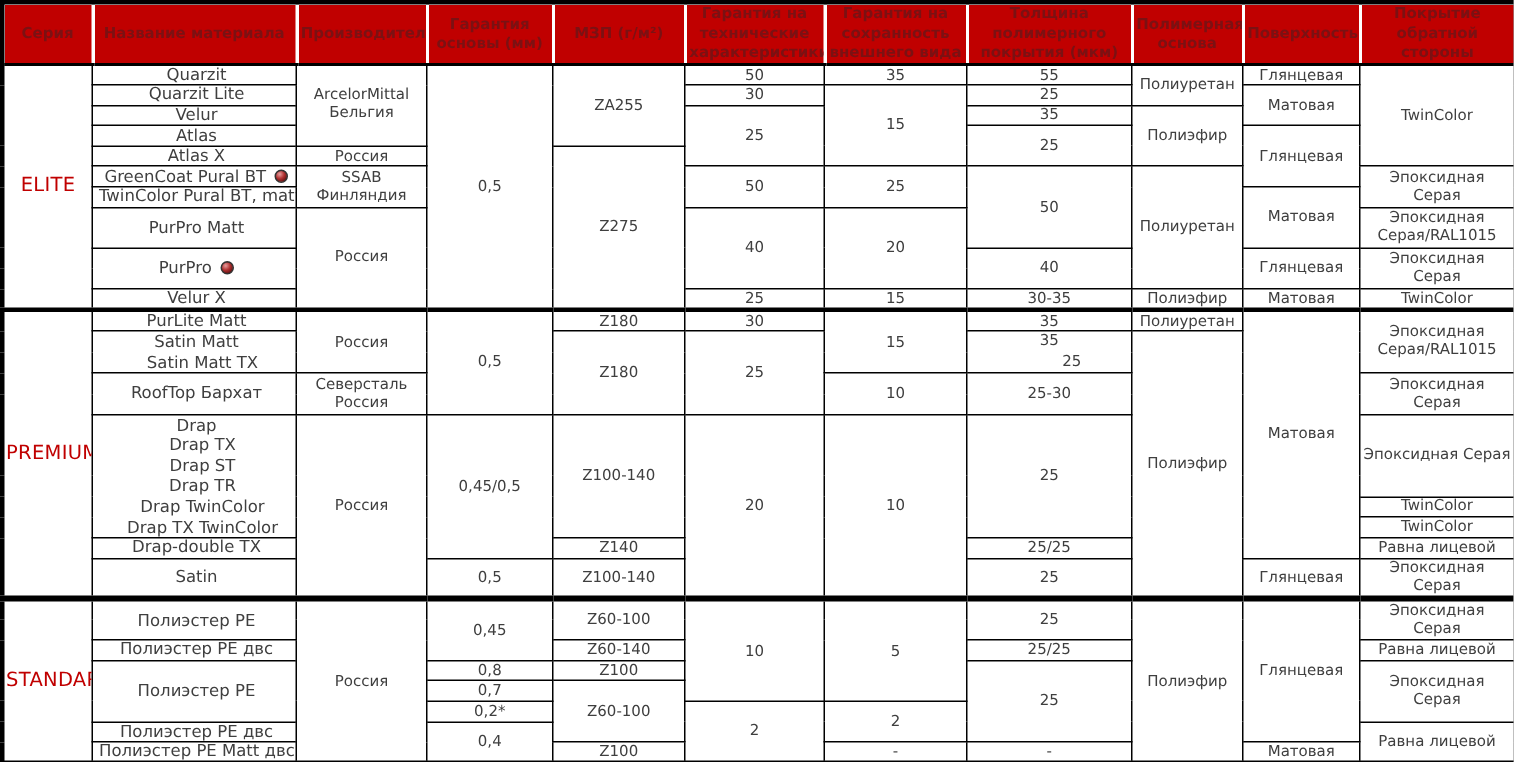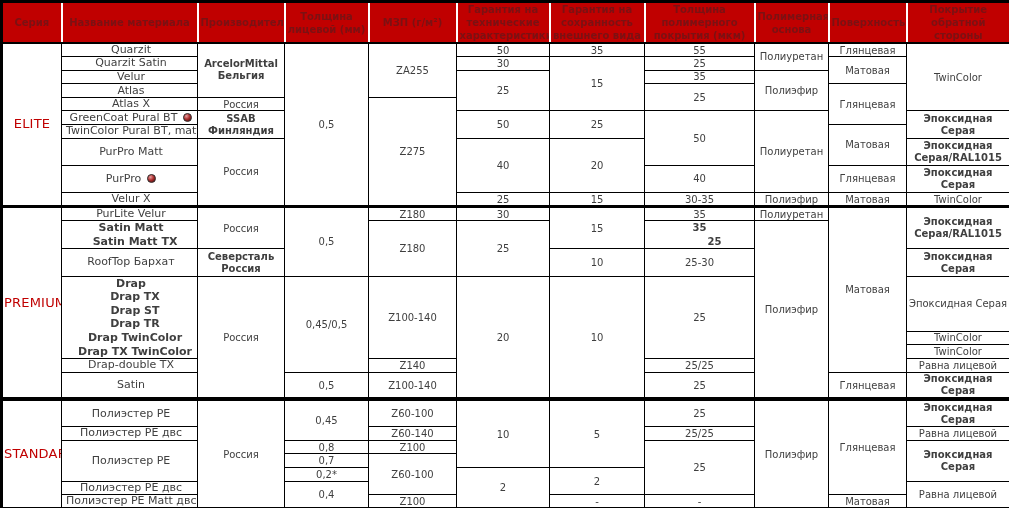--- a/index.html
+++ b/index.html
@@ -21,21 +21,21 @@
     border:1px solid #000;
     font-size:10px;color:#3f3f3f;
     padding:0 1px;text-align:center;vertical-align:middle;
     line-height:1.1;overflow:hidden;white-space:nowrap;
   }
   tbody tr{height:13.6px;}
   tr.sec2 td{border-top:3px solid #000;}
   tr.sec3 td{border-top:4px solid #000;}
   td.name{text-align:center;padding-left:4px;font-size:11px;}
   td.series{color:#c00000;font-size:13px;letter-spacing:.2px;}
-  td.multi{line-height:12px;font-weight:bold;}
+  td.multi{line-height:12px;}
   td.rl{vertical-align:top;}
   td.rl .ln{height:13.6px;line-height:13.6px;}
   td.name .ln.cont{margin-left:8px;}
   td.shift .ln.cont{padding-left:30px;}
   .dot{
     display:inline-block;width:9px;height:9px;border-radius:50%;
     margin-left:6px;vertical-align:-1px;box-sizing:border-box;
     background:radial-gradient(circle at 35% 30%,#e8a0a0,#b03030 45%,#5a0f0f 85%);
     border:1px solid #333;
   }
@@ -55,21 +55,21 @@
       <col style="width:110px">
       <col style="width:74px">
     <col style="width:78px">
       <col style="width:104px">
   </colgroup>
   <thead>
     <tr>
         <th>Серия</th>
         <th>Название материала</th>
         <th>Производитель</th>
-        <th>Толщина лицевой (мм)</th>
+        <th>Гарантия основы (мм)</th>
         <th>МЗП (г/м²)</th>
         <th>Гарантия на технические характеристики</th>
         <th>Гарантия на сохранность внешнего вида</th>
         <th>Толщина полимерного покрытия (мкм)</th>
         <th>Полимерная основа</th>
         <th>Поверхность</th>
         <th>Покрытие обратной стороны</th>
       </tr>
   </thead>
   <tbody>
@@ -83,21 +83,21 @@
         <td rowspan="12" class="">0,5</td>
         <td rowspan="4" class="">ZA255</td>
         <td class="">50</td>
         <td class="">35</td>
         <td class="">55</td>
         <td rowspan="2" class="">Полиуретан</td>
         <td class="">Глянцевая</td>
         <td rowspan="5" class="">TwinColor</td>
       </tr>
       <tr>
-        <td class="name">Quarzit Satin</td>
+        <td class="name">Quarzit Lite</td>
         <td class="">30</td>
         <td rowspan="4" class="">15</td>
         <td class="">25</td>
         <td rowspan="2" class="">Матовая</td>
       </tr>
       <tr>
         <td class="name">Velur</td>
         <td rowspan="3" class="">25</td>
         <td class="">35</td>
         <td rowspan="3" class="">Полиэфир</td>
@@ -156,21 +156,21 @@
         <td class="name">Velur X</td>
         <td class="">25</td>
         <td class="">15</td>
         <td class="">30-35</td>
         <td class="">Полиэфир</td>
         <td class="">Матовая</td>
         <td class="">TwinColor</td>
       </tr>
       <tr class="sec2">
         <td rowspan="14" class="series">PREMIUM</td>
-        <td class="name">PurLite Velur</td>
+        <td class="name">PurLite Matt</td>
         <td rowspan="3" class="">Россия</td>
         <td rowspan="5" class="">0,5</td>
         <td class="">Z180</td>
         <td class="">30</td>
         <td rowspan="3" class="">15</td>
         <td class="">35</td>
         <td class="">Полиуретан</td>
         <td rowspan="12" class="">Матовая</td>
         <td rowspan="3" class="multi">
           <div class="ln">Эпоксидная</div>

